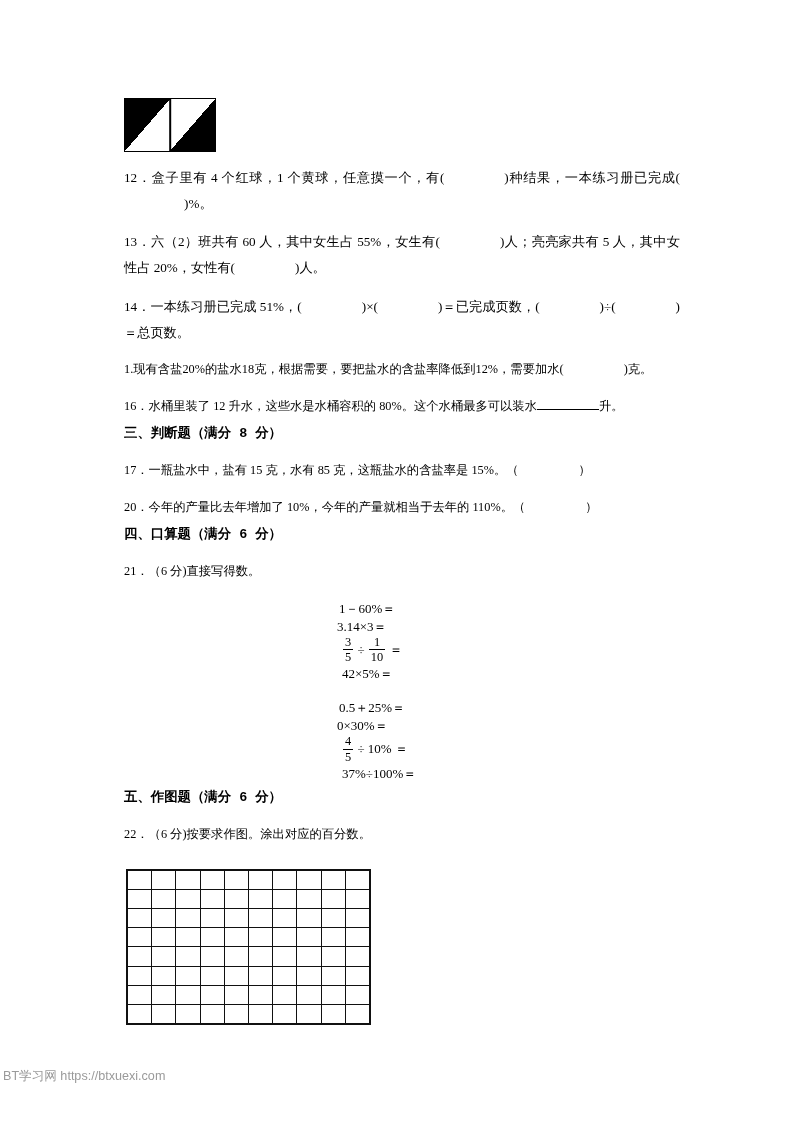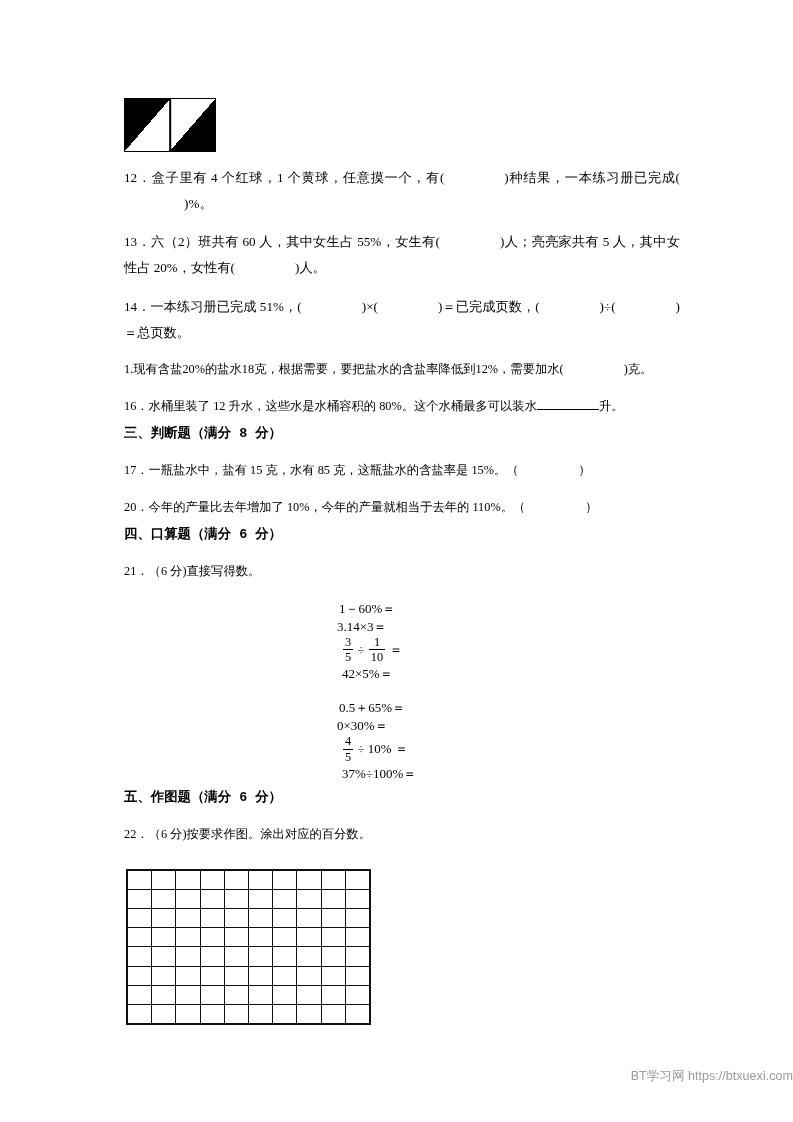--- a/index.html
+++ b/index.html
@@ -130,24 +130,24 @@
     height: 18.2px;
     border: 1px solid #111;
     padding: 0;
   }
   table.grid {
     border: 2px solid #111;
   }
 
   .footer {
     position: absolute;
-    left: 12px;
+    left: 3px;
     right: 0;
     top: 1068px;
-    text-align: right;
+    text-align: left;
     font-size: 12.6px;
     color: #9a9a9a;
     font-family: "Liberation Sans", sans-serif;
   }
 </style>
 </head>
 <body>
 
 <div class="page">
   <div class="content">
@@ -202,21 +202,21 @@
         <span class="frac">
           <span class="num">1</span>
           <span class="den">10</span>
         </span>
         <span>＝</span>
       </div>
       <div class="oral-cell c4">42×5%＝</div>
     </div>
 
     <div class="oral-row">
-      <div class="oral-cell c1">0.5＋65%＝</div>
+      <div class="oral-cell c1">0.5＋25%＝</div>
       <div class="oral-cell c2">0×30%＝</div>
       <div class="oral-cell c3">
         <span class="frac">
           <span class="num">4</span>
           <span class="den">5</span>
         </span>
         <span>÷</span>
         <span>10% ＝</span>
       </div>
       <div class="oral-cell c4">37%÷100%＝</div>

